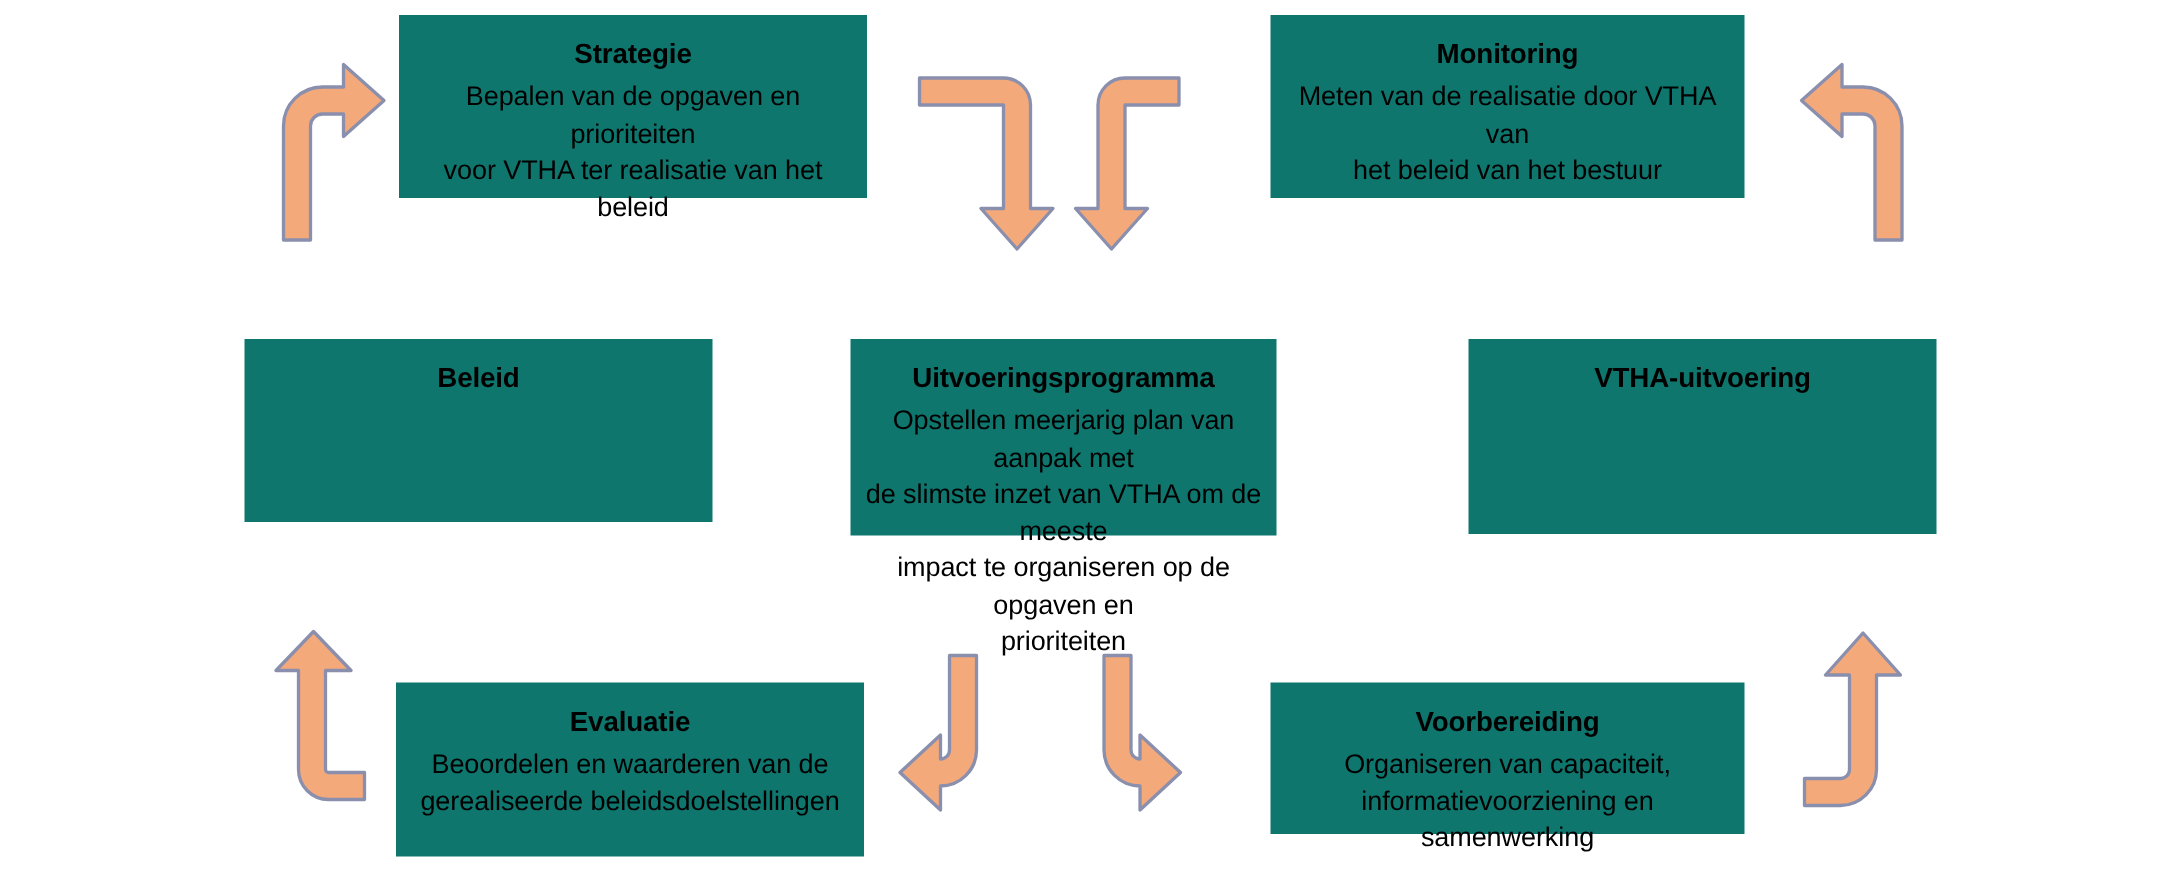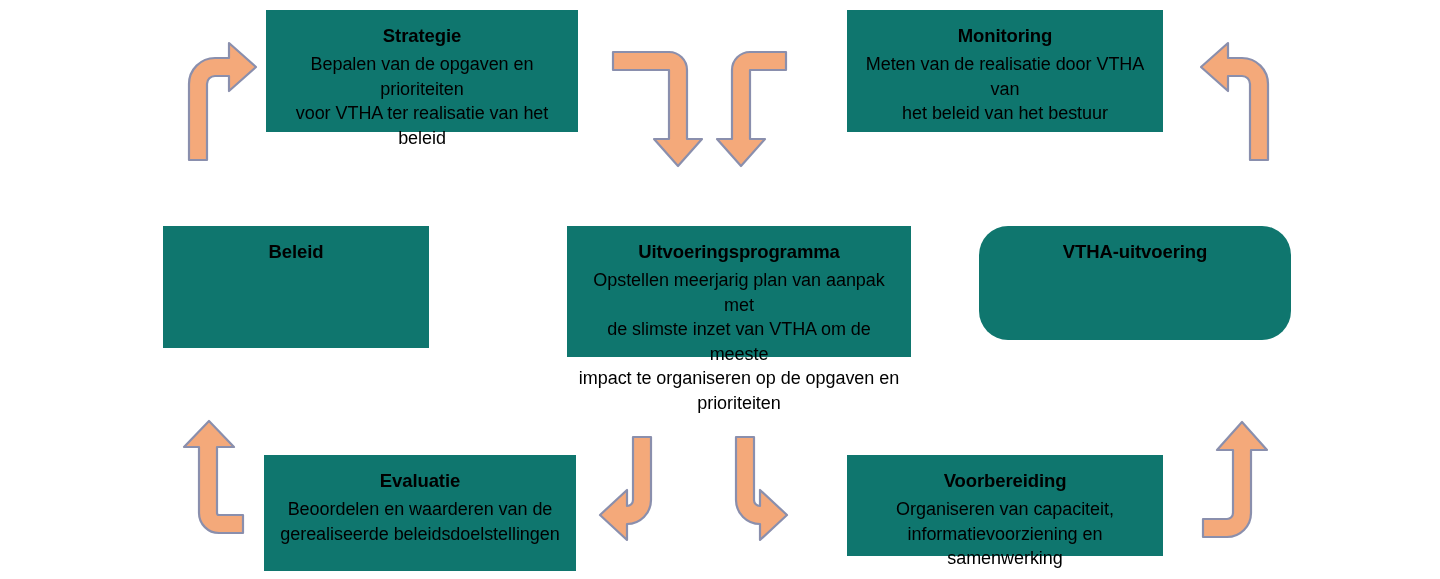--- a/index.html
+++ b/index.html
@@ -168,33 +168,33 @@
     <div class="node-desc">Bepalen van de opgaven en prioriteiten
 voor VTHA ter realisatie van het beleid</div>
   </div>
 
   <div class="node" style="left:847px; top:10px; width:316px; height:122px;">
     <div class="node-title">Monitoring</div>
     <div class="node-desc">Meten van  de realisatie door VTHA van
 het beleid van het bestuur</div>
   </div>
 
-  <div class="node" style="left:163px; top:226px; width:266px; height:122px;">
+  <div class="node" style="left:163px; top:226px; width:312px; height:122px;">
     <div class="node-title">Beleid</div>
   </div>
 
-  <div class="node" style="left:567px; top:226px; width:344px; height:131px;">
+  <div class="node" style="left:567px; top:226px; width:284px; height:131px;">
     <div class="node-title">Uitvoeringsprogramma</div>
     <div class="node-desc">Opstellen meerjarig plan van aanpak met
 de slimste inzet van VTHA om de meeste
 impact te organiseren op de opgaven en
 prioriteiten</div>
   </div>
 
-  <div class="node" style="left:979px; top:226px; width:312px; height:114px;border-radius:29px;">
+  <div class="node" style="left:979px; top:226px; width:312px; height:130px;">
     <div class="node-title">VTHA-uitvoering</div>
   </div>
 
   <div class="node" style="left:264px; top:455px; width:312px; height:116px;">
     <div class="node-title">Evaluatie</div>
     <div class="node-desc">Beoordelen en waarderen van de
 gerealiseerde beleidsdoelstellingen</div>
   </div>
 
   <div class="node" style="left:847px; top:455px; width:316px; height:101px;">

